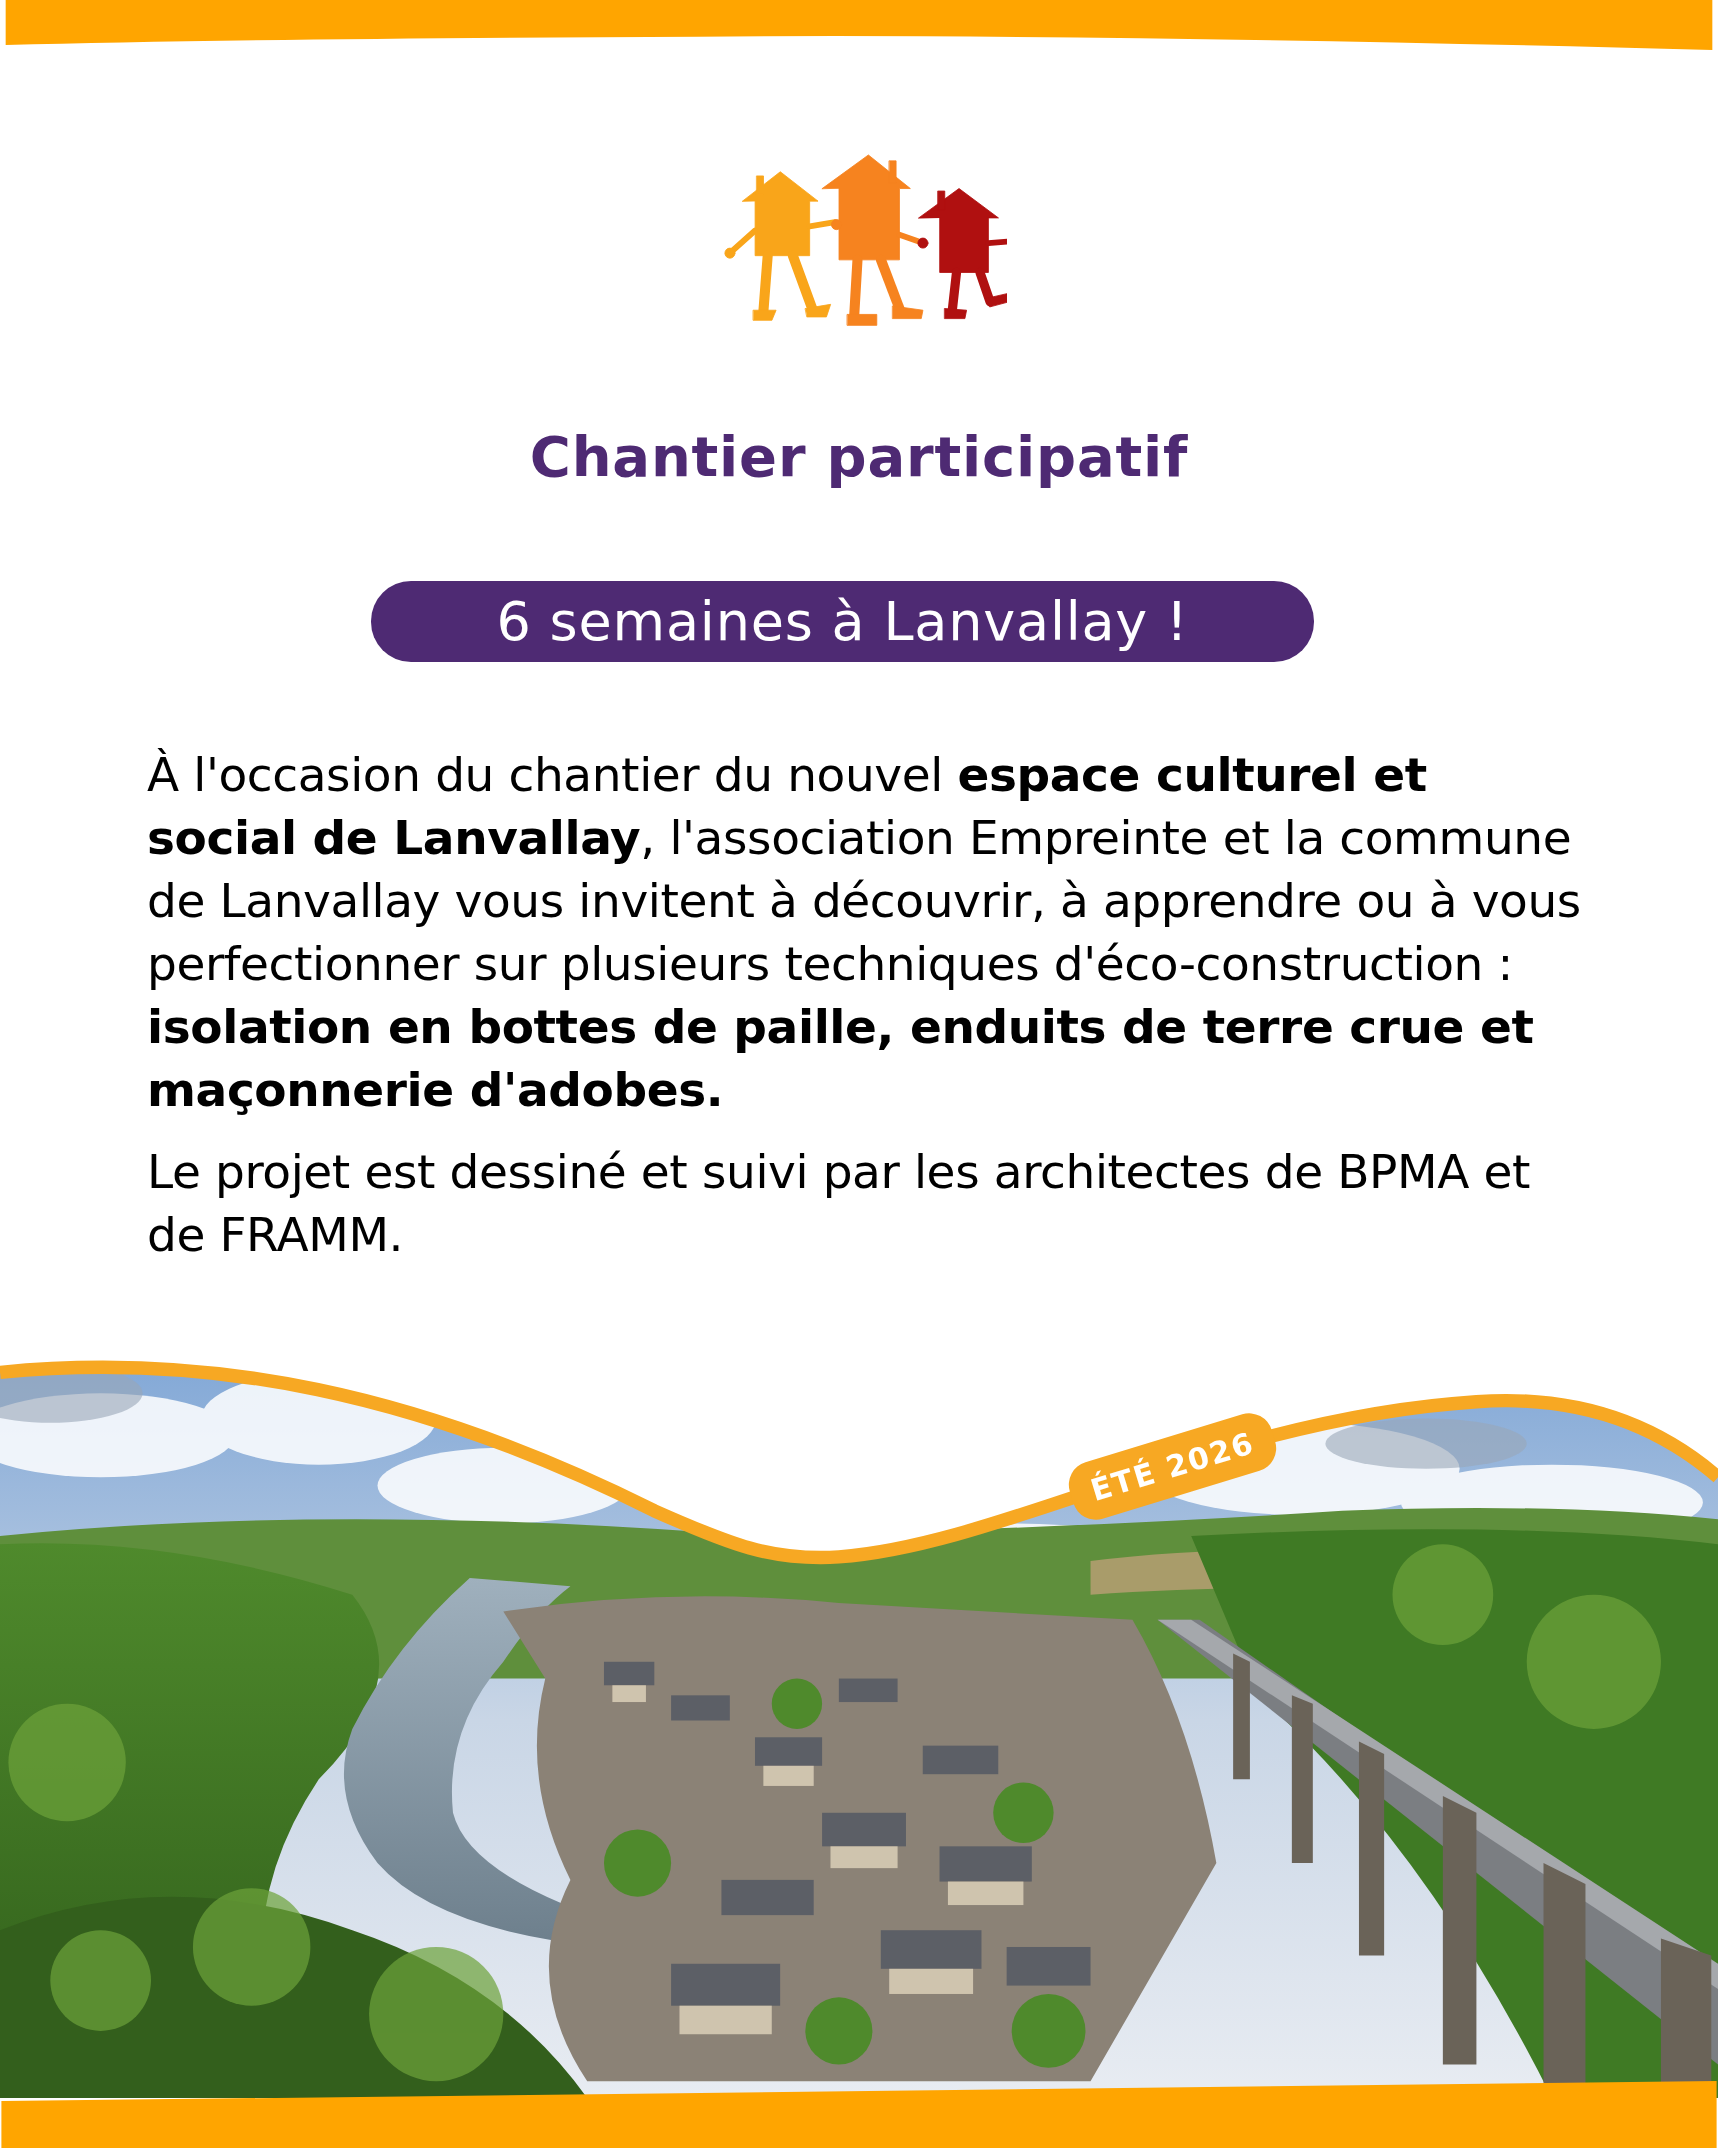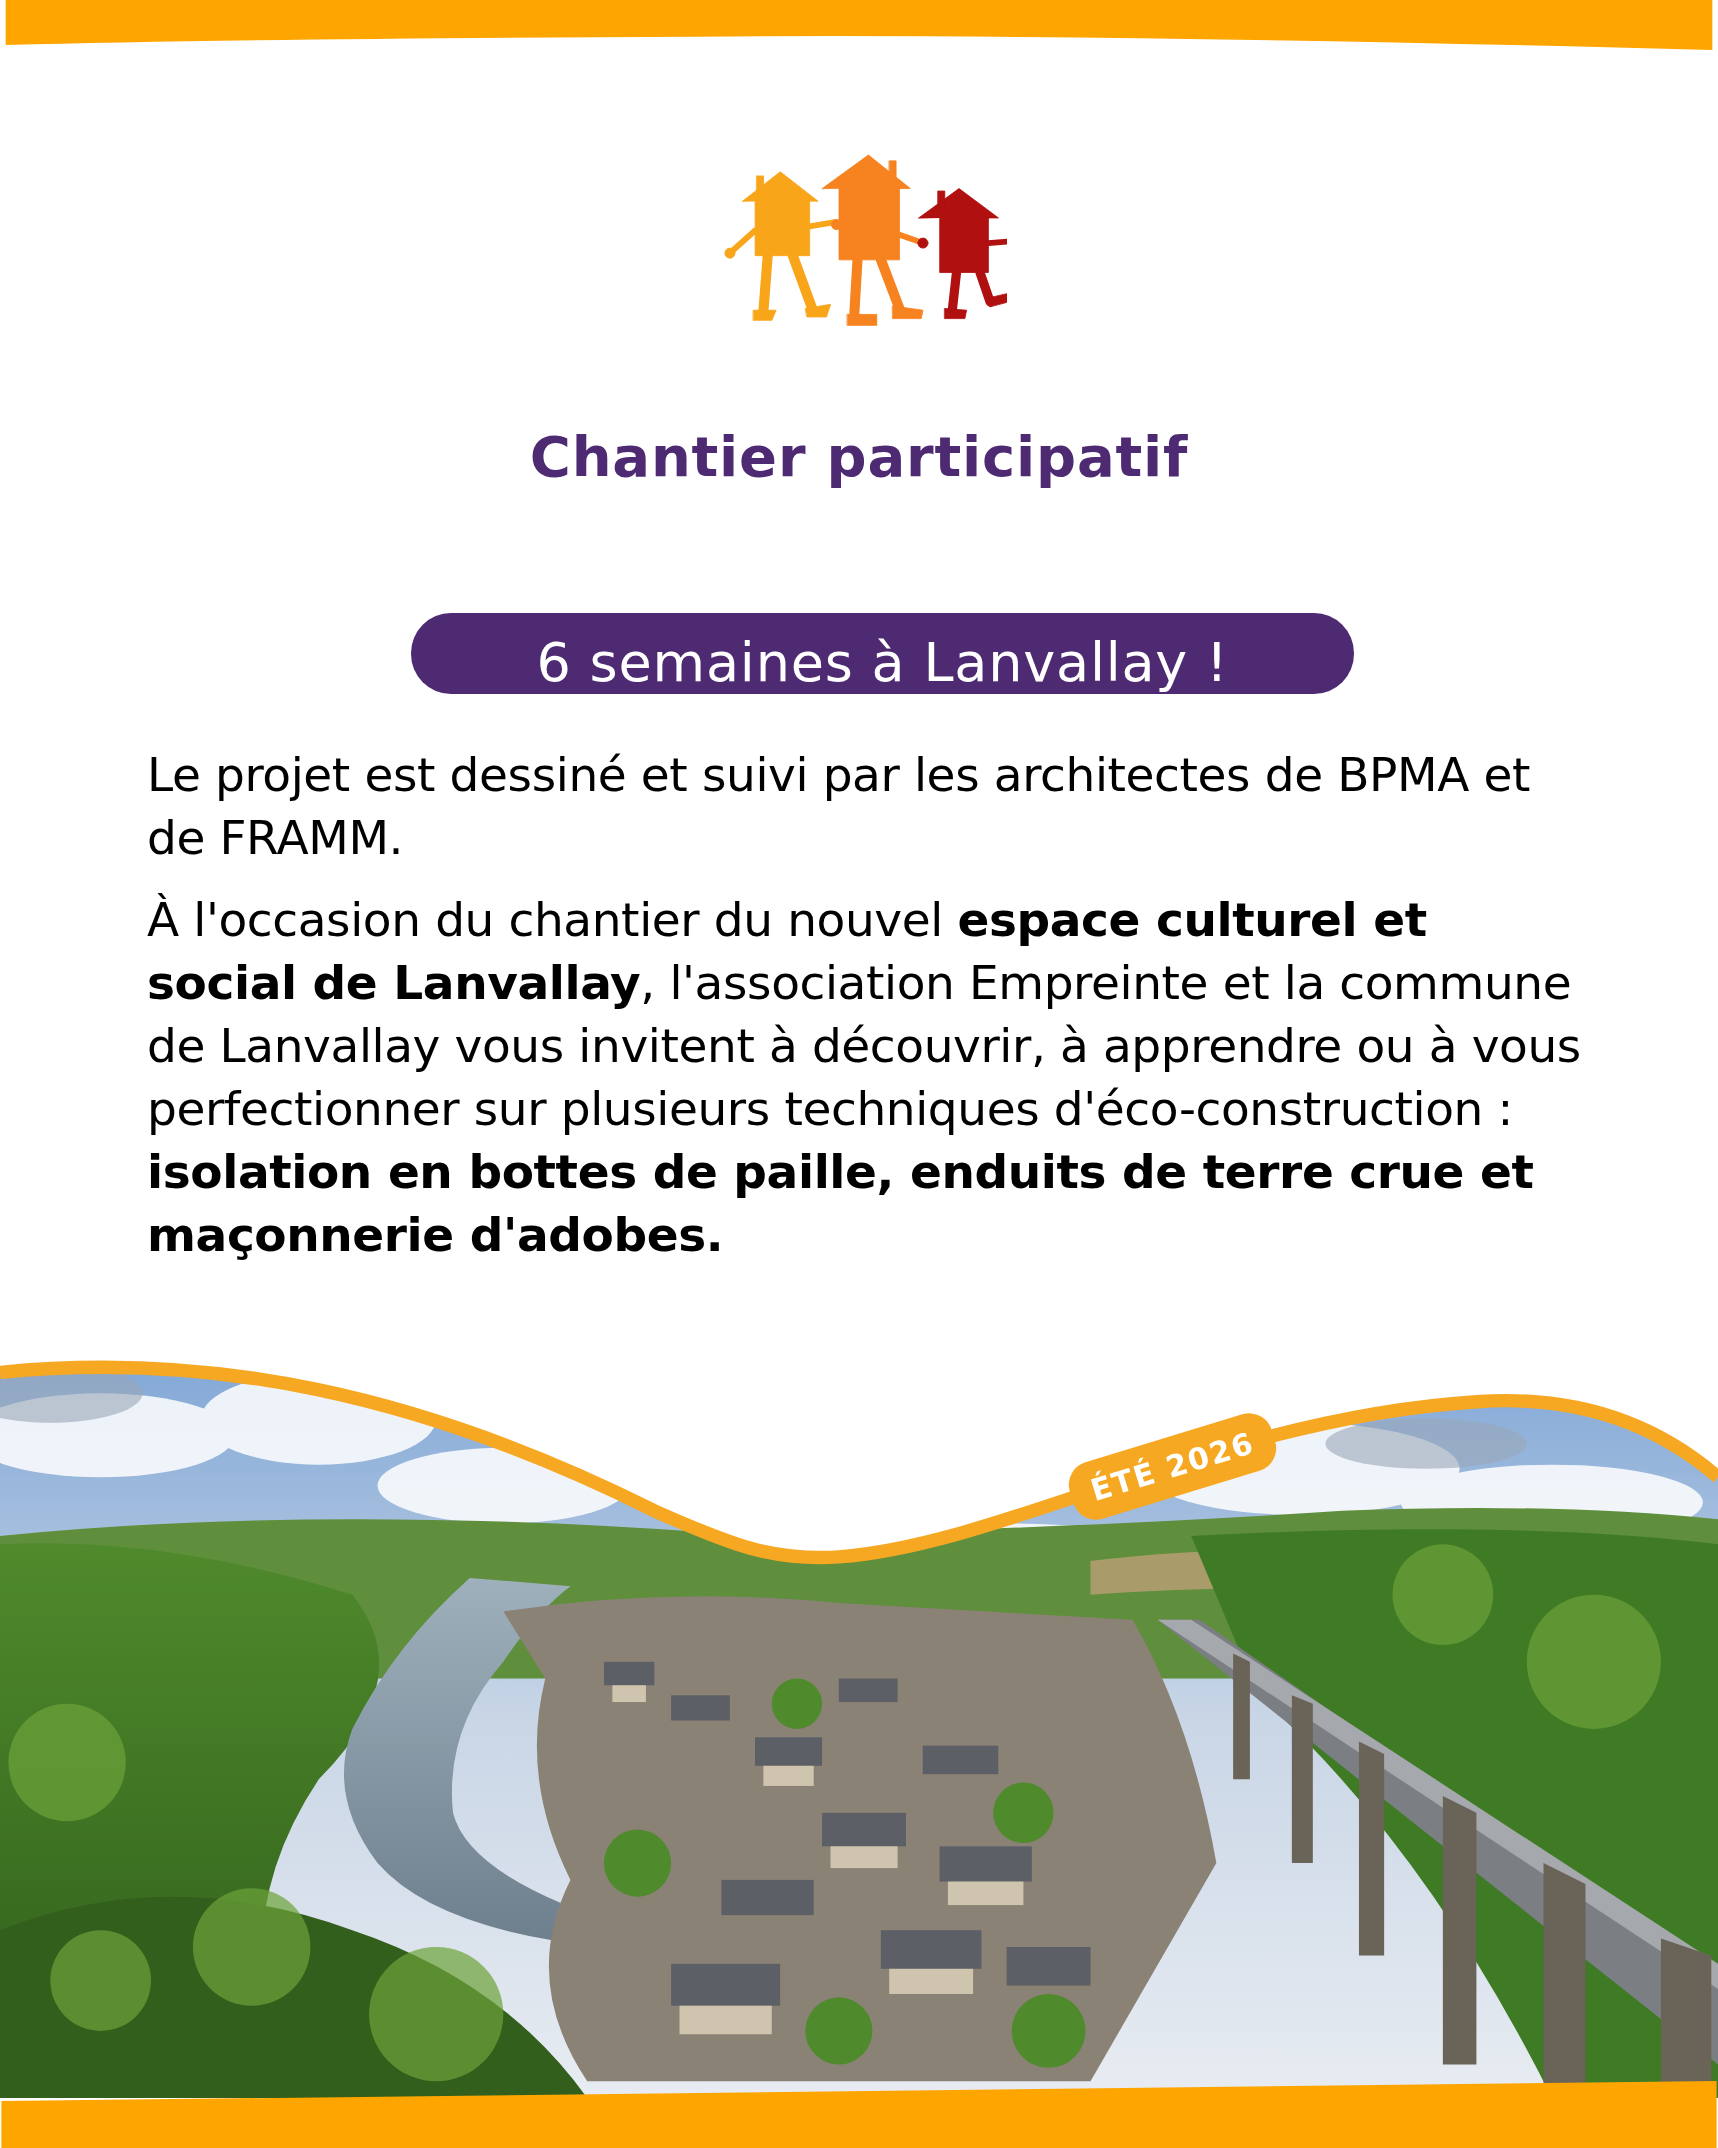--- a/index.html
+++ b/index.html
@@ -19,26 +19,25 @@
       font-family: "DejaVu Sans", sans-serif; font-size: 52px; color: #111;
       letter-spacing: -0.8px;
     }
 
     .title {
       position: absolute; left: 0; top: 424px; width: 1718px; text-align: center;
       font-family: "DejaVu Sans", sans-serif; font-weight: bold;
       font-size: 56px; color: #4e2a73; letter-spacing: 0.8px;
     }
     .subtitle-pill {
-      position: absolute; left: 411px; top: 581px; width: 943px; height: 81px;
+      position: absolute; left: 371px; top: 581px; width: 943px; height: 81px;
       border-radius: 40px; background: #4e2a73; color: #fff;
-      display: flex; align-items: flex-end; justify-content: center;
+      display: flex; align-items: center; justify-content: center;
       font-family: "DejaVu Sans", sans-serif; font-size: 54px;
       letter-spacing: 0.8px;
-      margin-top: 32px;
     }
 
     .body-text {
       position: absolute; left: 147px; top: 743px; width: 1443px;
       font-family: "DejaVu Sans", sans-serif; font-size: 47px; line-height: 63px;
       color: #000; letter-spacing: -0.4px;
     }
     .body-text p { margin: 0 0 18.5px 0; }
     .body-text b { font-weight: bold; }
 
@@ -99,24 +98,24 @@
   </svg>
 </div>
 
 <div class="title">Chantier participatif</div>
 
 <div class="subtitle-pill">
   <span>6 semaines à Lanvallay !</span>
 </div>
 
 <div class="body-text">
-  <p>Le projet est dessiné et suivi par les architectes de BPMA et de FRAMM.</p>
   <p>
     <span>À l'occasion du chantier du nouvel </span><b>espace culturel et social de Lanvallay</b><span>, l'association Empreinte et la commune de Lanvallay vous invitent à découvrir, à apprendre ou à vous perfectionner sur plusieurs techniques d'éco-construction : </span><b>isolation en bottes de paille, enduits de terre crue et maçonnerie d'adobes.</b>
   </p>
+  <p>Le projet est dessiné et suivi par les architectes de BPMA et de FRAMM.</p>
 </div>
 
 <svg class="photo" width="1718" height="755" viewBox="0 0 2048 900">
   <defs>
     <clipPath id="waveClip">
       <path d="M0 35 C250 10 500 60 780 200 C870 240 920 260 1000 255 C1200 240 1450 90 1760 70 C1900 60 1990 110 2048 160 V900 H0 Z"></path>
     </clipPath>
     <linearGradient id="sky" x1="0" y1="0" x2="0" y2="1">
       <stop offset="0" stop-color="#7fa6d6"></stop>
       <stop offset="0.5" stop-color="#c9d6e6"></stop>

